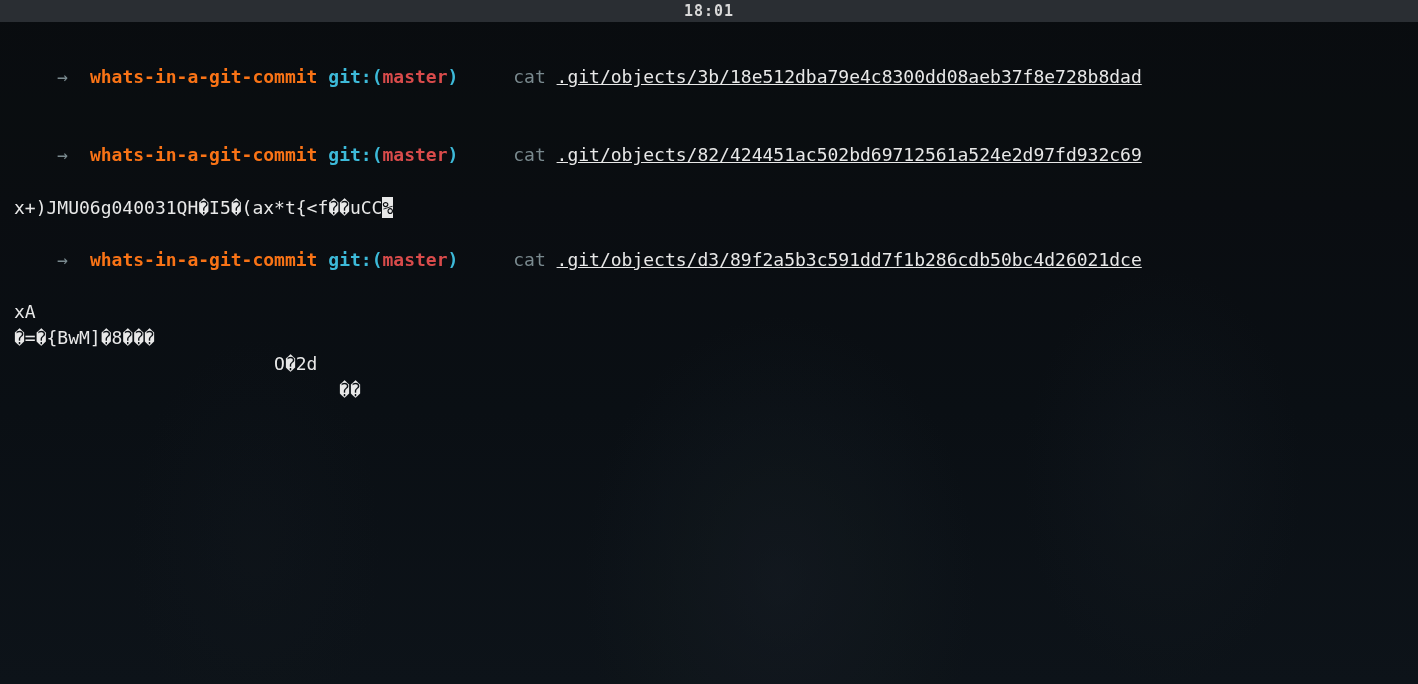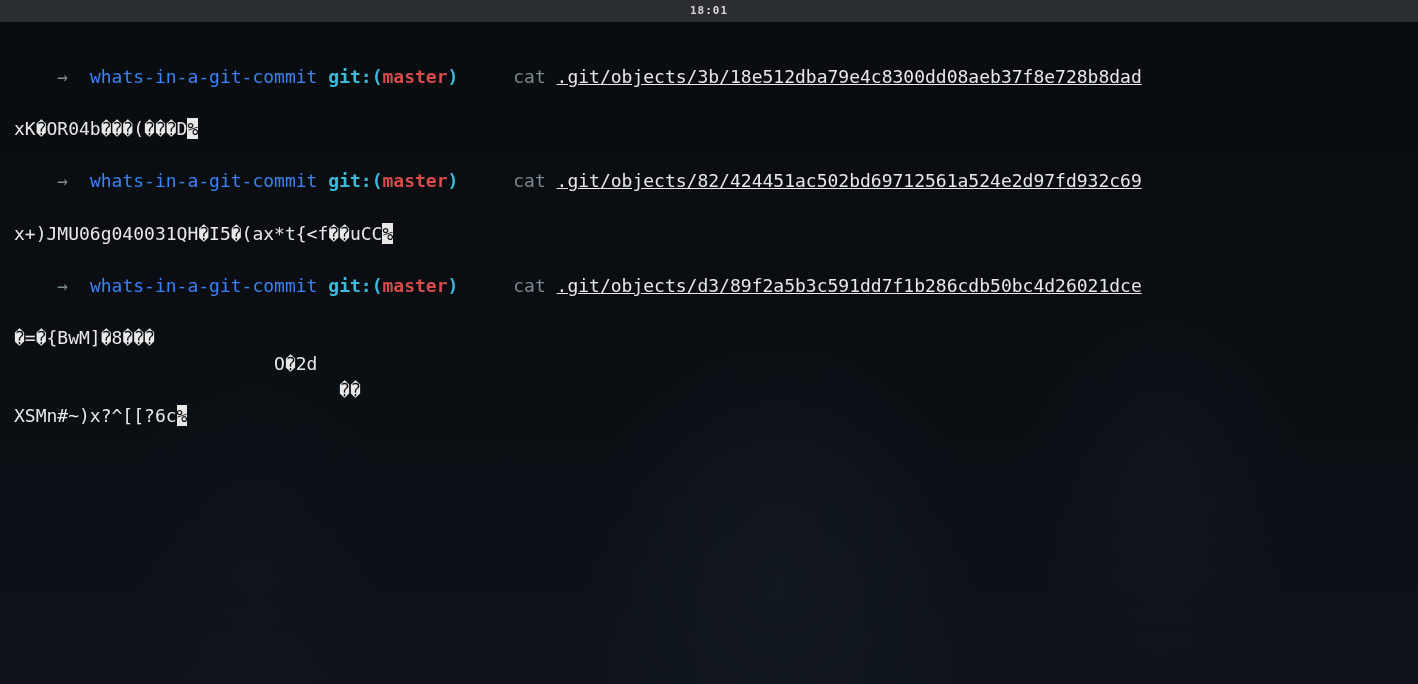--- a/index.html
+++ b/index.html
@@ -16,40 +16,40 @@
       height: 684px;
       overflow: hidden;
       line-height: 1.45;
       position: relative;
     }
     .statusbar {
       background-color: #2a2e33;
       color: #d8d8d8;
       width: 100%;
       height: 22px;
-      font-size: 11px;
+      font-size: 15px;
       text-align: center;
       line-height: 22px;
       font-weight: bold;
       letter-spacing: 1px;
     }
     .terminal {
       padding: 16px 14px 0 14px;
     }
     .line {
       white-space: pre;
       display: block;
     }
     .arrow {
       color: #7a8a8f;
       display: inline;
     }
     .dir {
-      color: #3b82f6;
-      font-weight: normal;
+      color: #f97316;
+      font-weight: bold;
       display: inline;
     }
     .git-label {
       color: #3dbad9;
       font-weight: bold;
       display: inline;
     }
     .paren {
       color: #3dbad9;
       font-weight: bold;
@@ -111,29 +111,28 @@
 
 <div class="statusbar">
   <span>18:01</span>
 </div>
 
 <div class="terminal">
 
   <span class="line">
     <span class="arrow">→  </span><span class="dir">whats-in-a-git-commit</span><span class="git-label"> git:</span><span class="paren">(</span><span class="branch">master</span><span class="paren">) </span><span class="cmd">cat </span><span class="path">.git/objects/3b/18e512dba79e4c8300dd08aeb37f8e728b8dad</span>
   </span>
-  <span class="line"><span class="output">xK�OR04b���(���D</span><span class="rev">%</span></span>
 
   <span class="line">
     <span class="arrow">→  </span><span class="dir">whats-in-a-git-commit</span><span class="git-label"> git:</span><span class="paren">(</span><span class="branch">master</span><span class="paren">) </span><span class="cmd">cat </span><span class="path">.git/objects/82/424451ac502bd69712561a524e2d97fd932c69</span>
   </span>
   <span class="line"><span class="output">x+)JMU06g040031QH�I5�(ax*t{&lt;f��uCC</span><span class="rev">%</span></span>
 
   <span class="line">
     <span class="arrow">→  </span><span class="dir">whats-in-a-git-commit</span><span class="git-label"> git:</span><span class="paren">(</span><span class="branch">master</span><span class="paren">) </span><span class="cmd">cat </span><span class="path">.git/objects/d3/89f2a5b3c591dd7f1b286cdb50bc4d26021dce</span>
   </span>
+  <span class="line"><span class="output">xA</span></span>
   <span class="line"><span class="output">�=�{BwM]�8���</span></span>
   <span class="line"><span class="output">                        O�2d</span></span>
   <span class="line"><span class="output">                              ��</span></span>
-  <span class="line"><span class="output">XSMn#~)x?^[[?6c</span><span class="rev">%</span></span>
 
 
 </div>
 
 </body></html>

